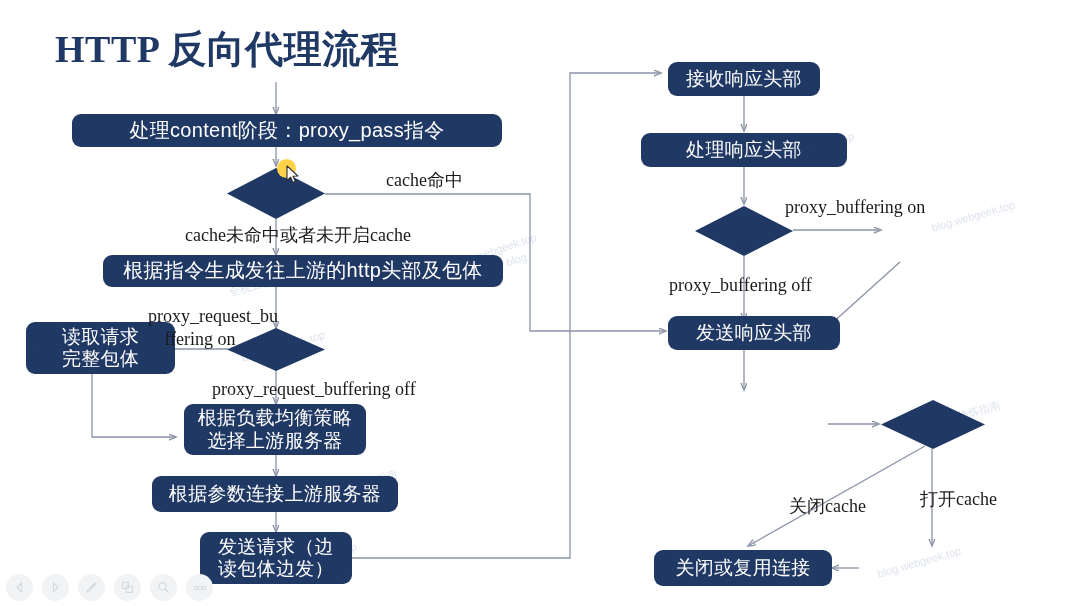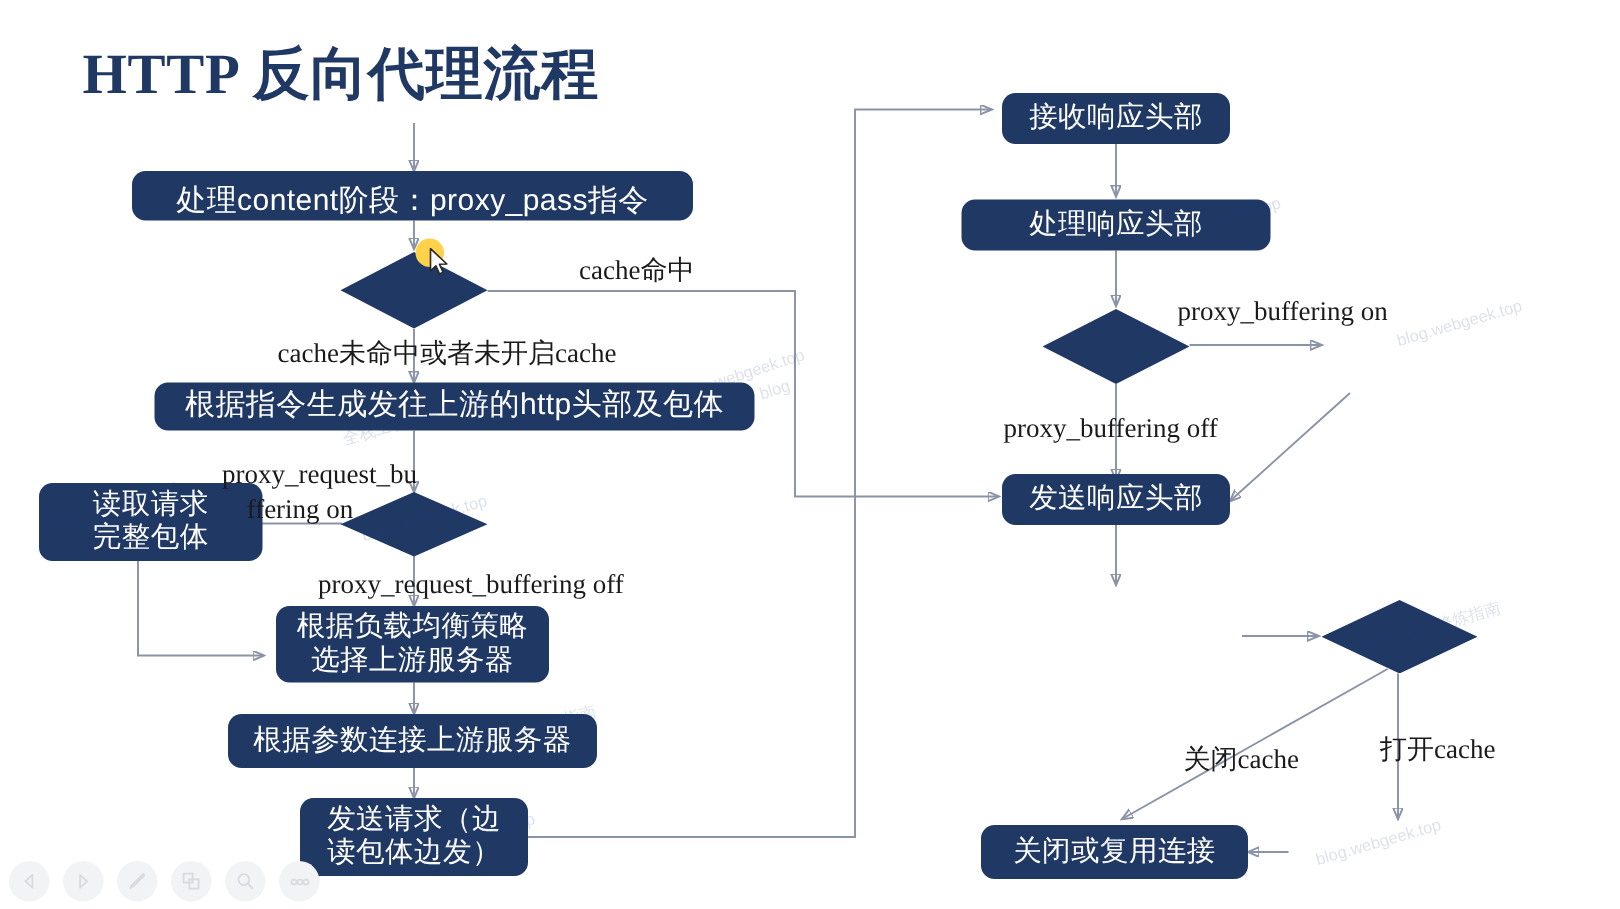--- a/index.html
+++ b/index.html
@@ -151,21 +151,21 @@
 
     <line x1="828" y1="424" x2="879" y2="424" marker-end="url(#ah)"></line>
 
     <line x1="932" y1="449" x2="932" y2="546" marker-end="url(#ah)"></line>
 
     <line x1="925" y1="446" x2="748" y2="546" marker-end="url(#ah)"></line>
 
     <line x1="859" y1="568" x2="832" y2="568" marker-end="url(#ah)"></line>
   </svg>
 
-  <div class="node sz20" style="left:88px;top:114px;width:374px;height:33px;align-items:flex-end;">
+  <div class="node sz20" style="left:72px;top:114px;width:430px;height:33px;">
     <span>处理content阶段：proxy_pass指令</span>
   </div>
 
   <div class="node sz20" style="left:103px;top:255px;width:400px;height:32px;align-items:center;">
     <span>根据指令生成发往上游的http头部及包体</span>
   </div>
 
   <div class="node sz19" style="left:26px;top:322px;width:149px;height:52px;white-space:pre-line;">
     <span>读取请求
 完整包体</span>
@@ -187,21 +187,21 @@
 
   <div class="node sz19" style="left:668px;top:62px;width:152px;height:34px;">
     <span>接收响应头部</span>
   </div>
 
   <div class="node sz19" style="left:641px;top:133px;width:206px;height:34px;">
     <span>处理响应头部</span>
   </div>
 
 
-  <div class="node sz19" style="left:668px;top:316px;width:152px;height:34px;text-align:center;">
+  <div class="node sz19" style="left:668px;top:316px;width:172px;height:34px;text-align:center;">
     <span>发送响应头部</span>
   </div>
 
 
   <div class="node sz19" style="left:654px;top:550px;width:178px;height:36px;">
     <span>关闭或复用连接</span>
   </div>
 
 
   <div class="diamond" style="left:227px;top:168px;width:98px;height:51px;"></div>

